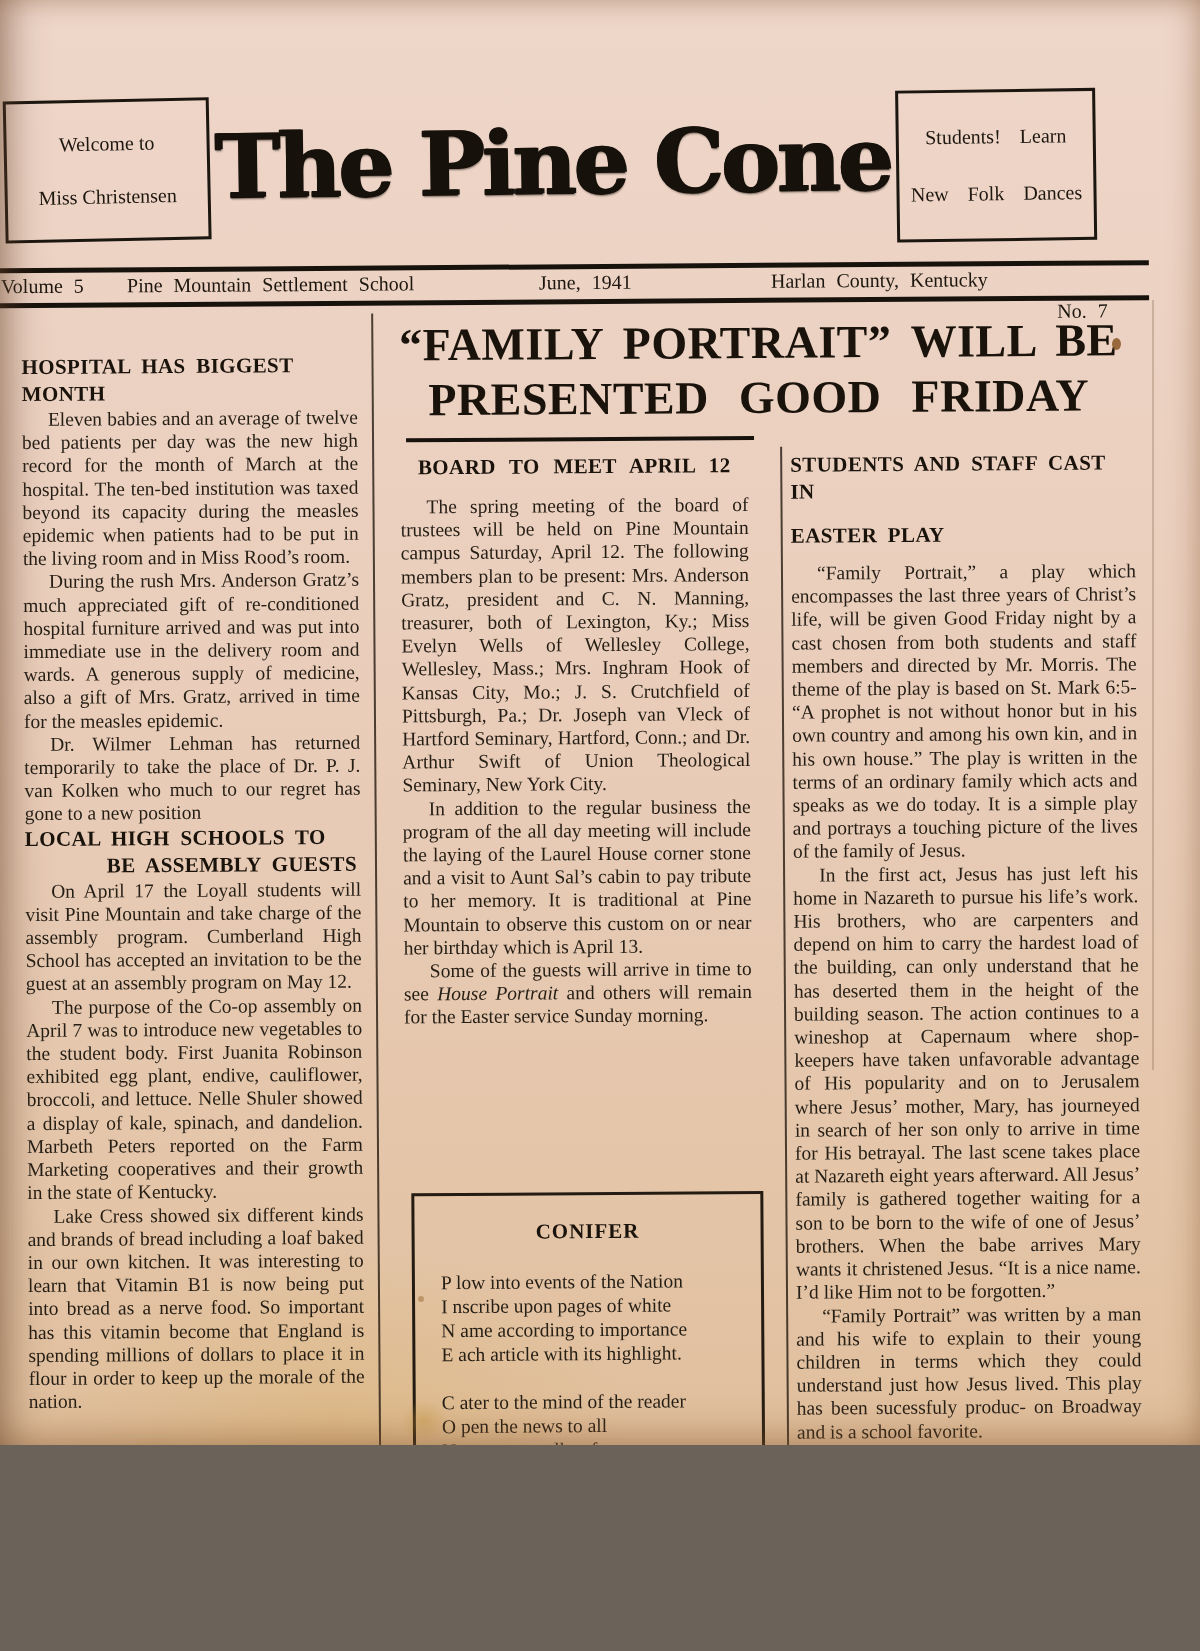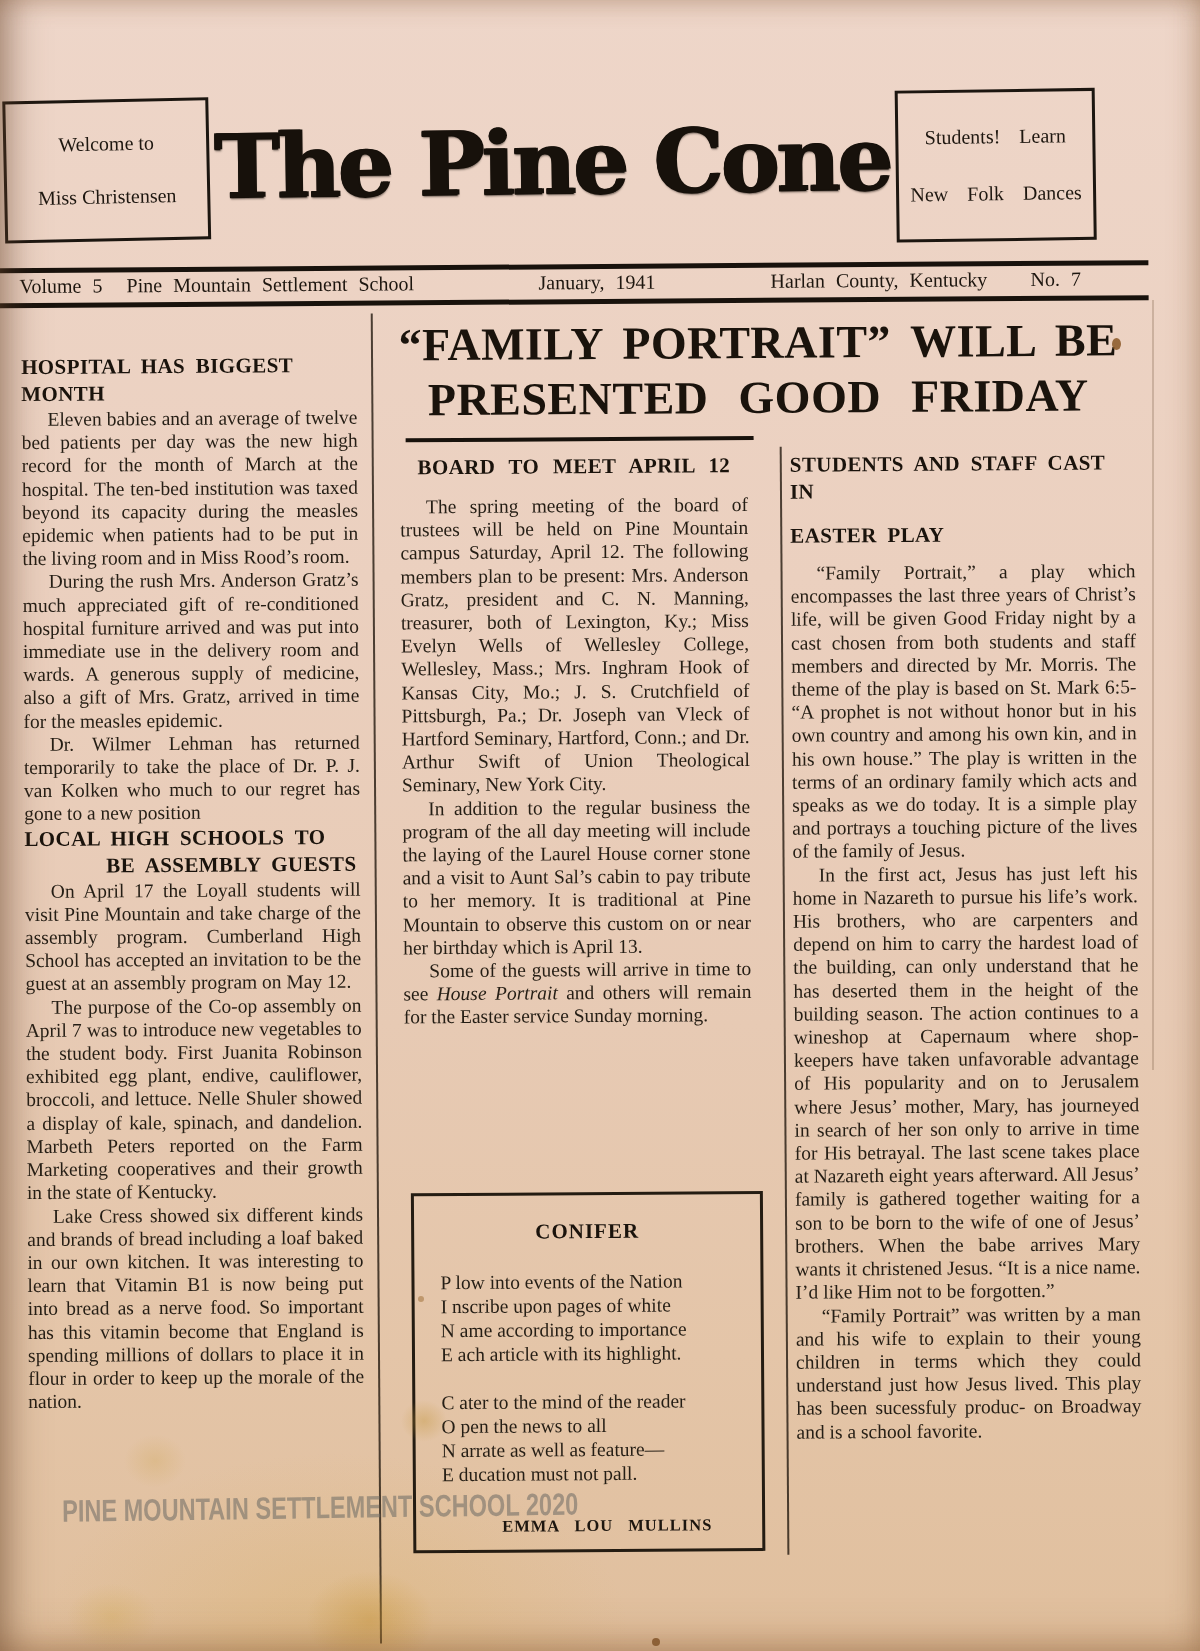--- a/index.html
+++ b/index.html
@@ -1,17 +1,17 @@
 <!DOCTYPE html>
 <html><head>
 <meta charset="utf-8">
 <style>
   html,body{margin:0;padding:0;background:#6b625a;}
   .page{
-    position:relative;width:1200px;height:1651px;overflow:hidden;
+    position:relative;width:1200px;height:1445px;overflow:hidden;
     background:
       radial-gradient(ellipse 420px 260px at 28% 99%, rgba(214,172,88,0.30), rgba(214,172,88,0) 70%),
       linear-gradient(180deg,#eed6c9 0%,#ebd0bf 35%,#e7cab4 62%,#e4c5a8 82%,#e0bf9d 100%);
     font-family:"Liberation Serif", serif;color:#241d15;
   }
   .page::after{
     content:"";position:absolute;inset:0;pointer-events:none;
     box-shadow:
       inset 28px 0 40px -22px rgba(95,62,40,0.55),
       inset -18px 0 30px -16px rgba(130,90,55,0.35),
@@ -33,25 +33,25 @@
     color:#17110b;letter-spacing:-3px;white-space:nowrap;
     text-shadow:2px 0 0 #17110b, 0 1px 0 #17110b, 1px 2px 2px rgba(23,17,11,0.55);
     transform:rotate(-0.3deg);
   }
 
   
   .rule{position:absolute;background:#18120c;}
   .rule-top{left:0;top:264px;width:1150px;height:5px;}
   .rule-bottom{left:0;top:299px;width:1150px;height:5px;}
   .dateline span{position:absolute;top:271px;font-size:20px;word-spacing:6px;color:#1d160f;white-space:nowrap;}
-  .dl-volume{left:21px;font-family:Liberation Serif, serif;}
+  .dl-volume{left:2px;font-family:Liberation Serif, serif;}
   .dl-school{left:128px;}
   .dl-date{left:540px;}
   .dl-county{left:772px;}
-  .dl-number{left:1032px;}
+  .dl-number{left:1058px;margin-top:32px;}
 
   
   .vrule{position:absolute;width:2px;background:rgba(35,25,15,0.8);}
   .v1{left:372px;top:312px;height:1330px;}
   .v2{left:780px;top:448px;height:1108px;}
 
   
   .headline{position:absolute;left:386px;top:316px;width:746px;margin:0;text-align:center;
     font-size:46px;font-weight:700;line-height:55px;color:#1a130c;letter-spacing:0.5px;white-space:nowrap;}
   .headline .hl2{display:block;word-spacing:18px;}
@@ -119,21 +119,21 @@
 
     <div class="ear-box ear-right">
       <div class="ear-line">Students! Learn</div>
       <div class="ear-line">New Folk Dances</div>
     </div>
 
     <div class="rule rule-top"></div>
     <div class="dateline">
       <span class="dl-volume">Volume 5</span>
       <span class="dl-school">Pine Mountain Settlement School</span>
-      <span class="dl-date">January, 1941</span>
+      <span class="dl-date">June, 1941</span>
       <span class="dl-county">Harlan County, Kentucky</span>
       <span class="dl-number">No. 7</span>
     </div>
     <div class="rule rule-bottom"></div>
 
     <div class="vrule v1"></div>
     <div class="vrule v2"></div>
 
     <h1 class="headline">
         <span class="hl1">“FAMILY PORTRAIT” WILL BE</span>

